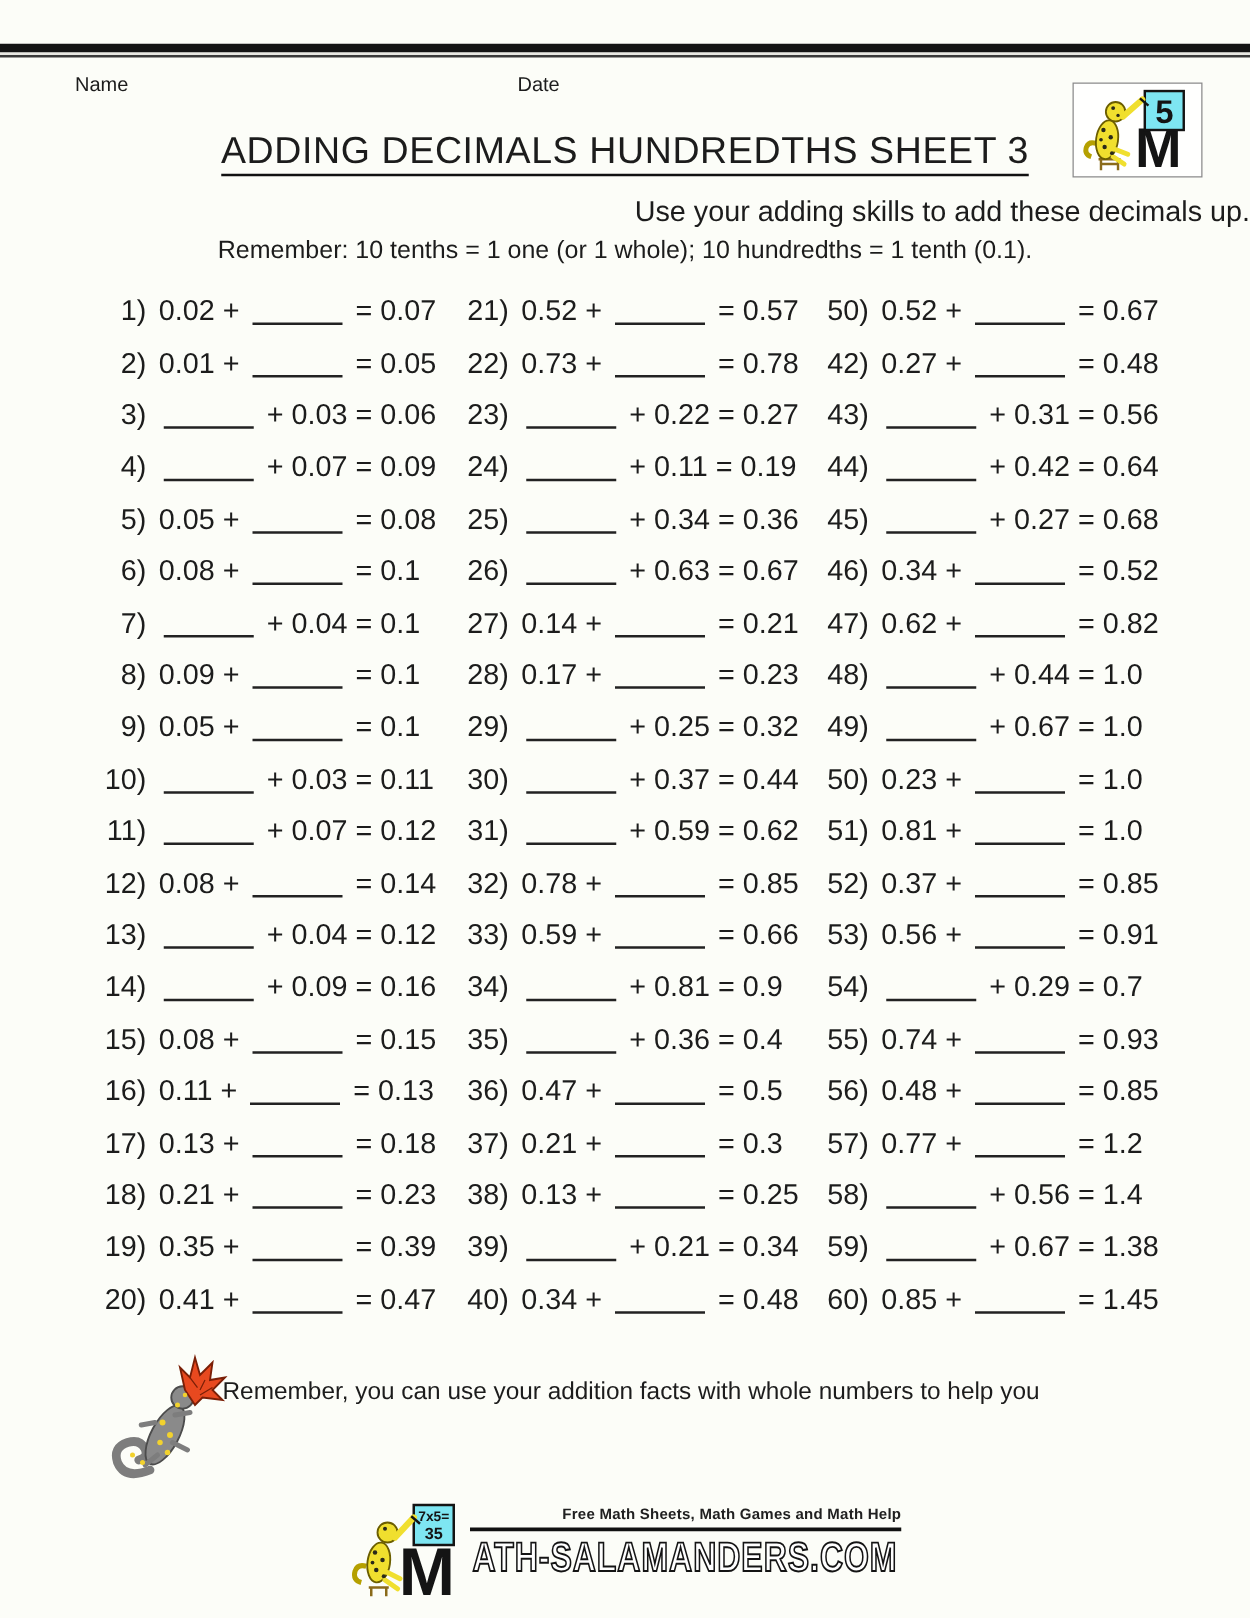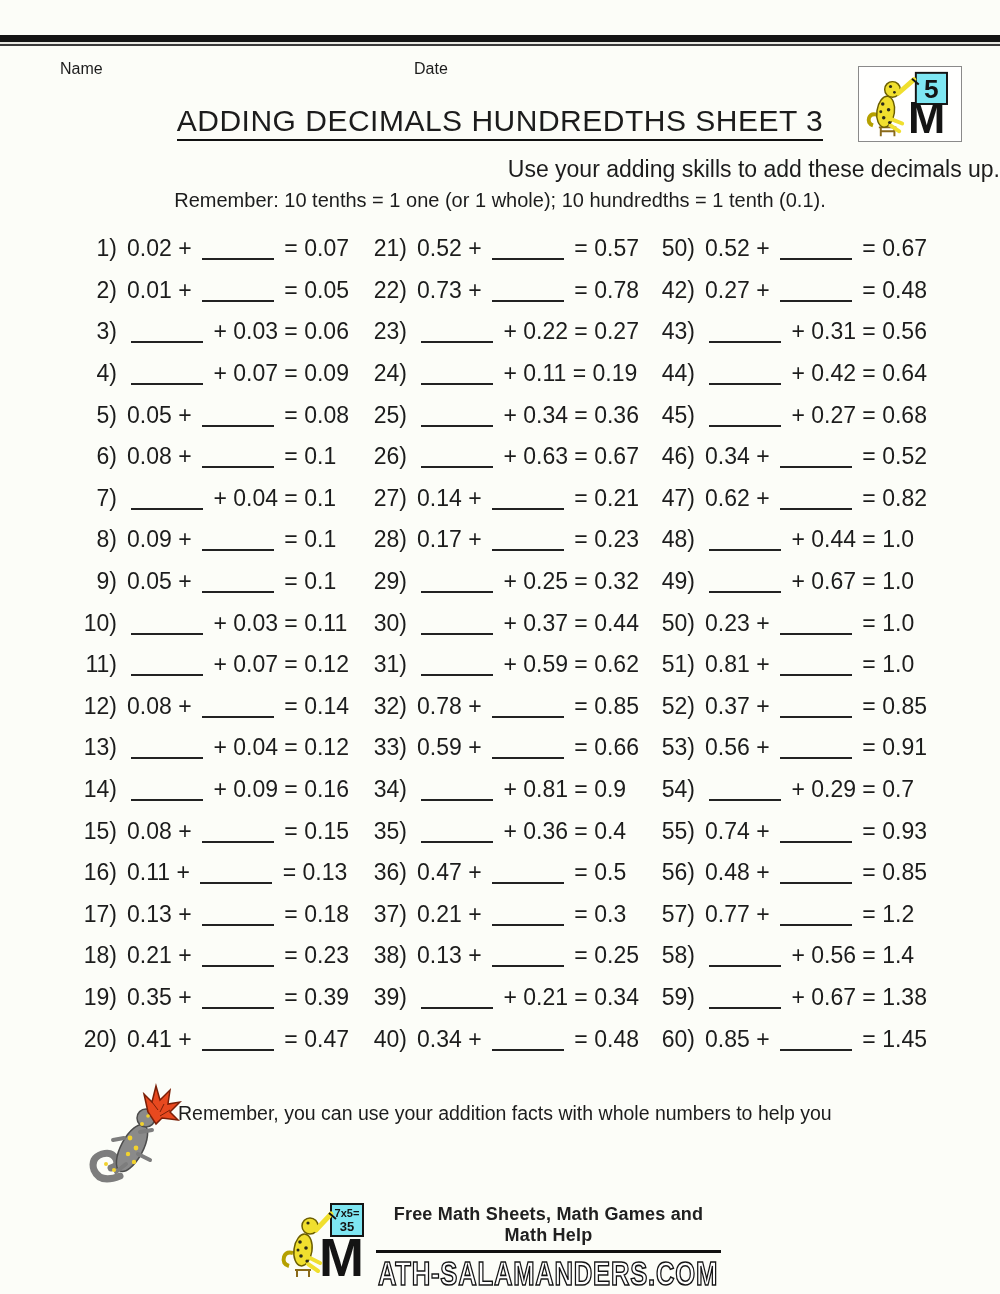--- a/index.html
+++ b/index.html
@@ -46,21 +46,21 @@
   .note-text{position:absolute;left:178px;top:1096px;width:760px;
     font-size:19.5px;line-height:35px;}
   .lizard{position:absolute;left:86px;top:1080px;width:96px;height:108px;}
   .lizard svg{display:block;width:100%;height:100%;}
 
   .footer{position:absolute;left:0;top:1198px;width:1000px;display:flex;
     justify-content:center;align-items:flex-start;}
   .footer-logo{width:95px;height:80px;flex:0 0 95px;margin-top:2px;}
   .footer-logo svg{display:block;width:100%;height:100%;}
   .footer-right{width:345px;margin-left:2px;}
-  .footer-tagline{font-size:18px;font-weight:bold;text-align:center;
+  .footer-tagline{font-size:12px;font-weight:bold;text-align:right;
     letter-spacing:0.2px;padding:6px 0 4px 0;color:#202020;}
   .footer-rule{height:3px;background:#111;}
   .footer-wordmark{margin-top:1px;}
   .footer-wordmark svg{display:block;width:345px;height:40px;}
 </style>
 </head>
 <body>
 
 <div class="page">
 

